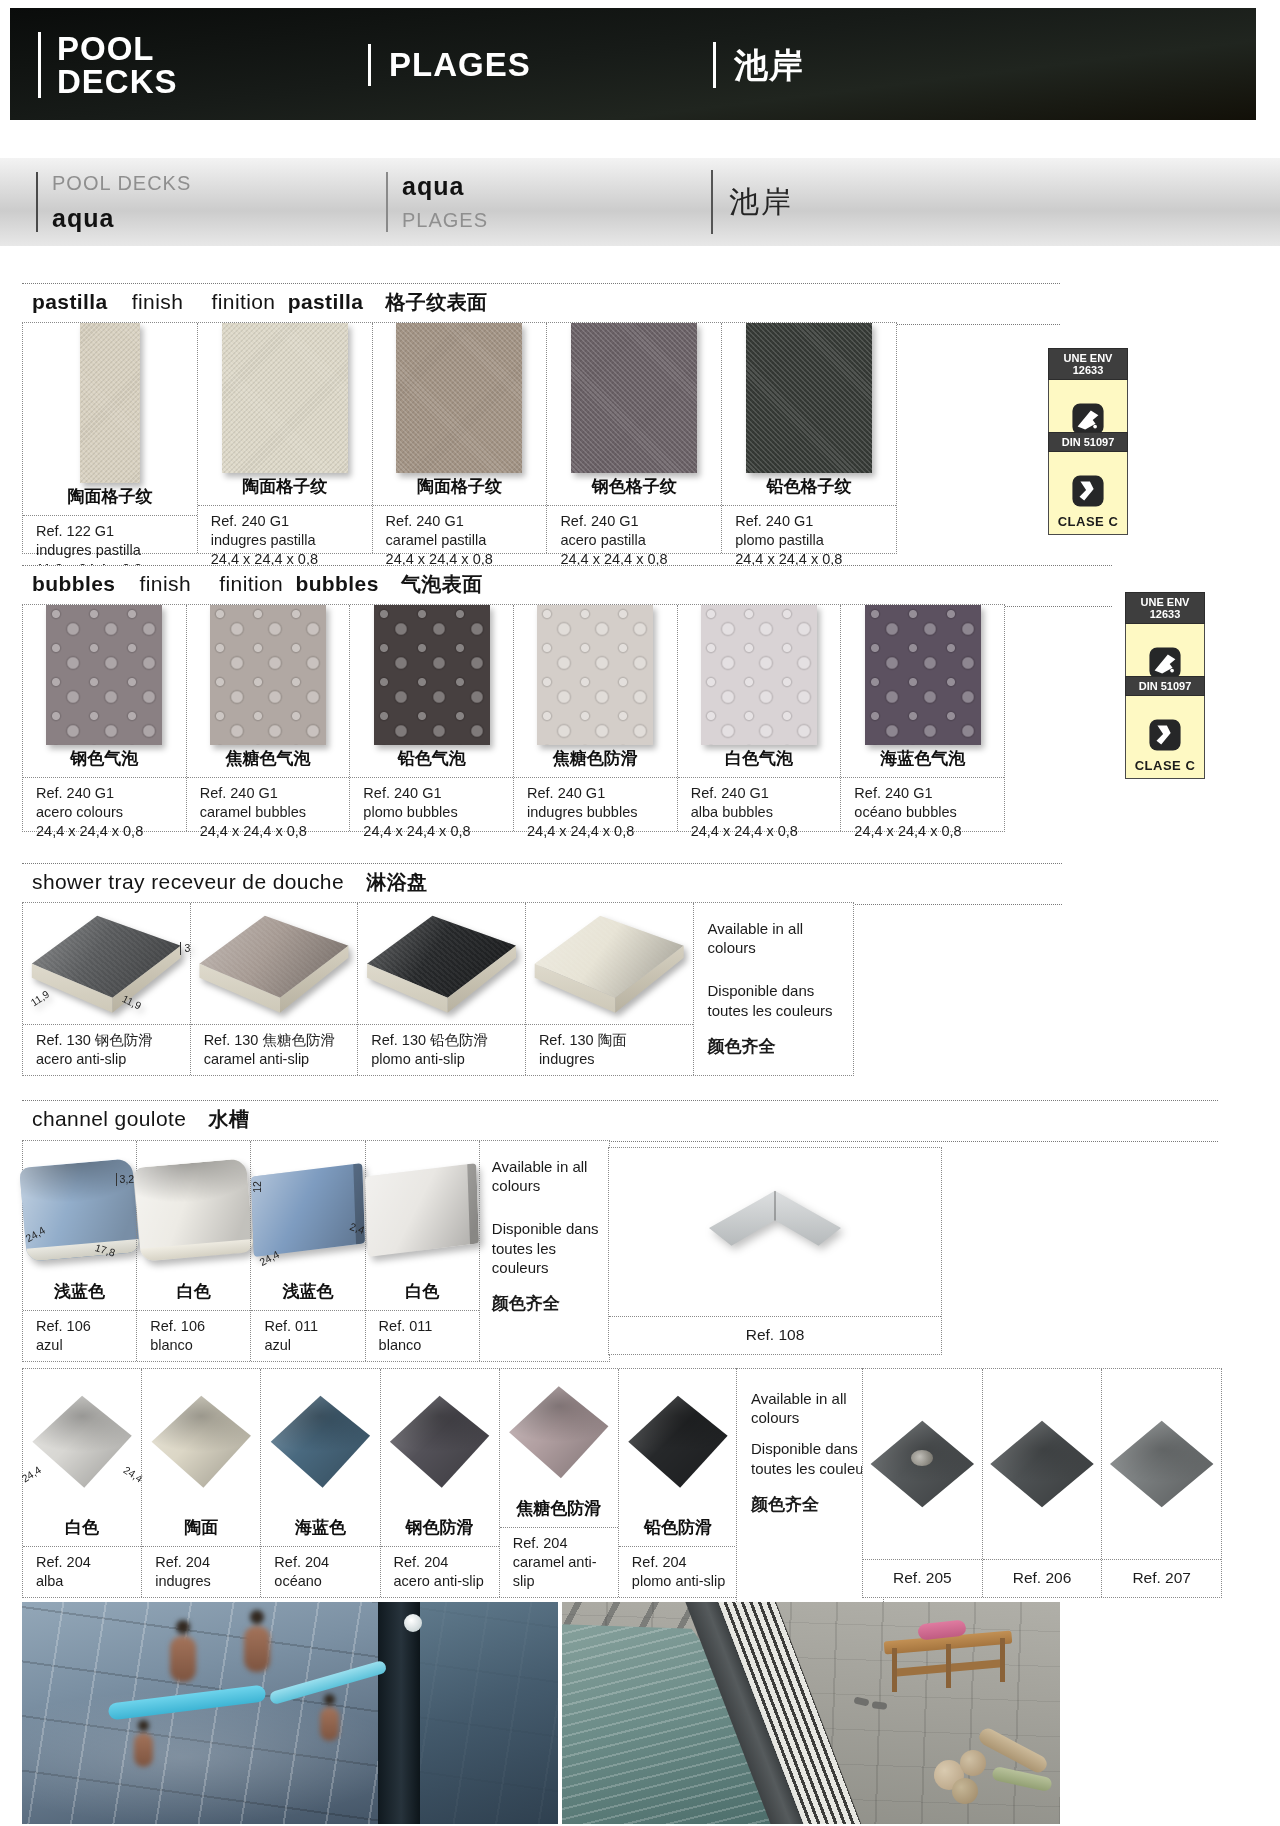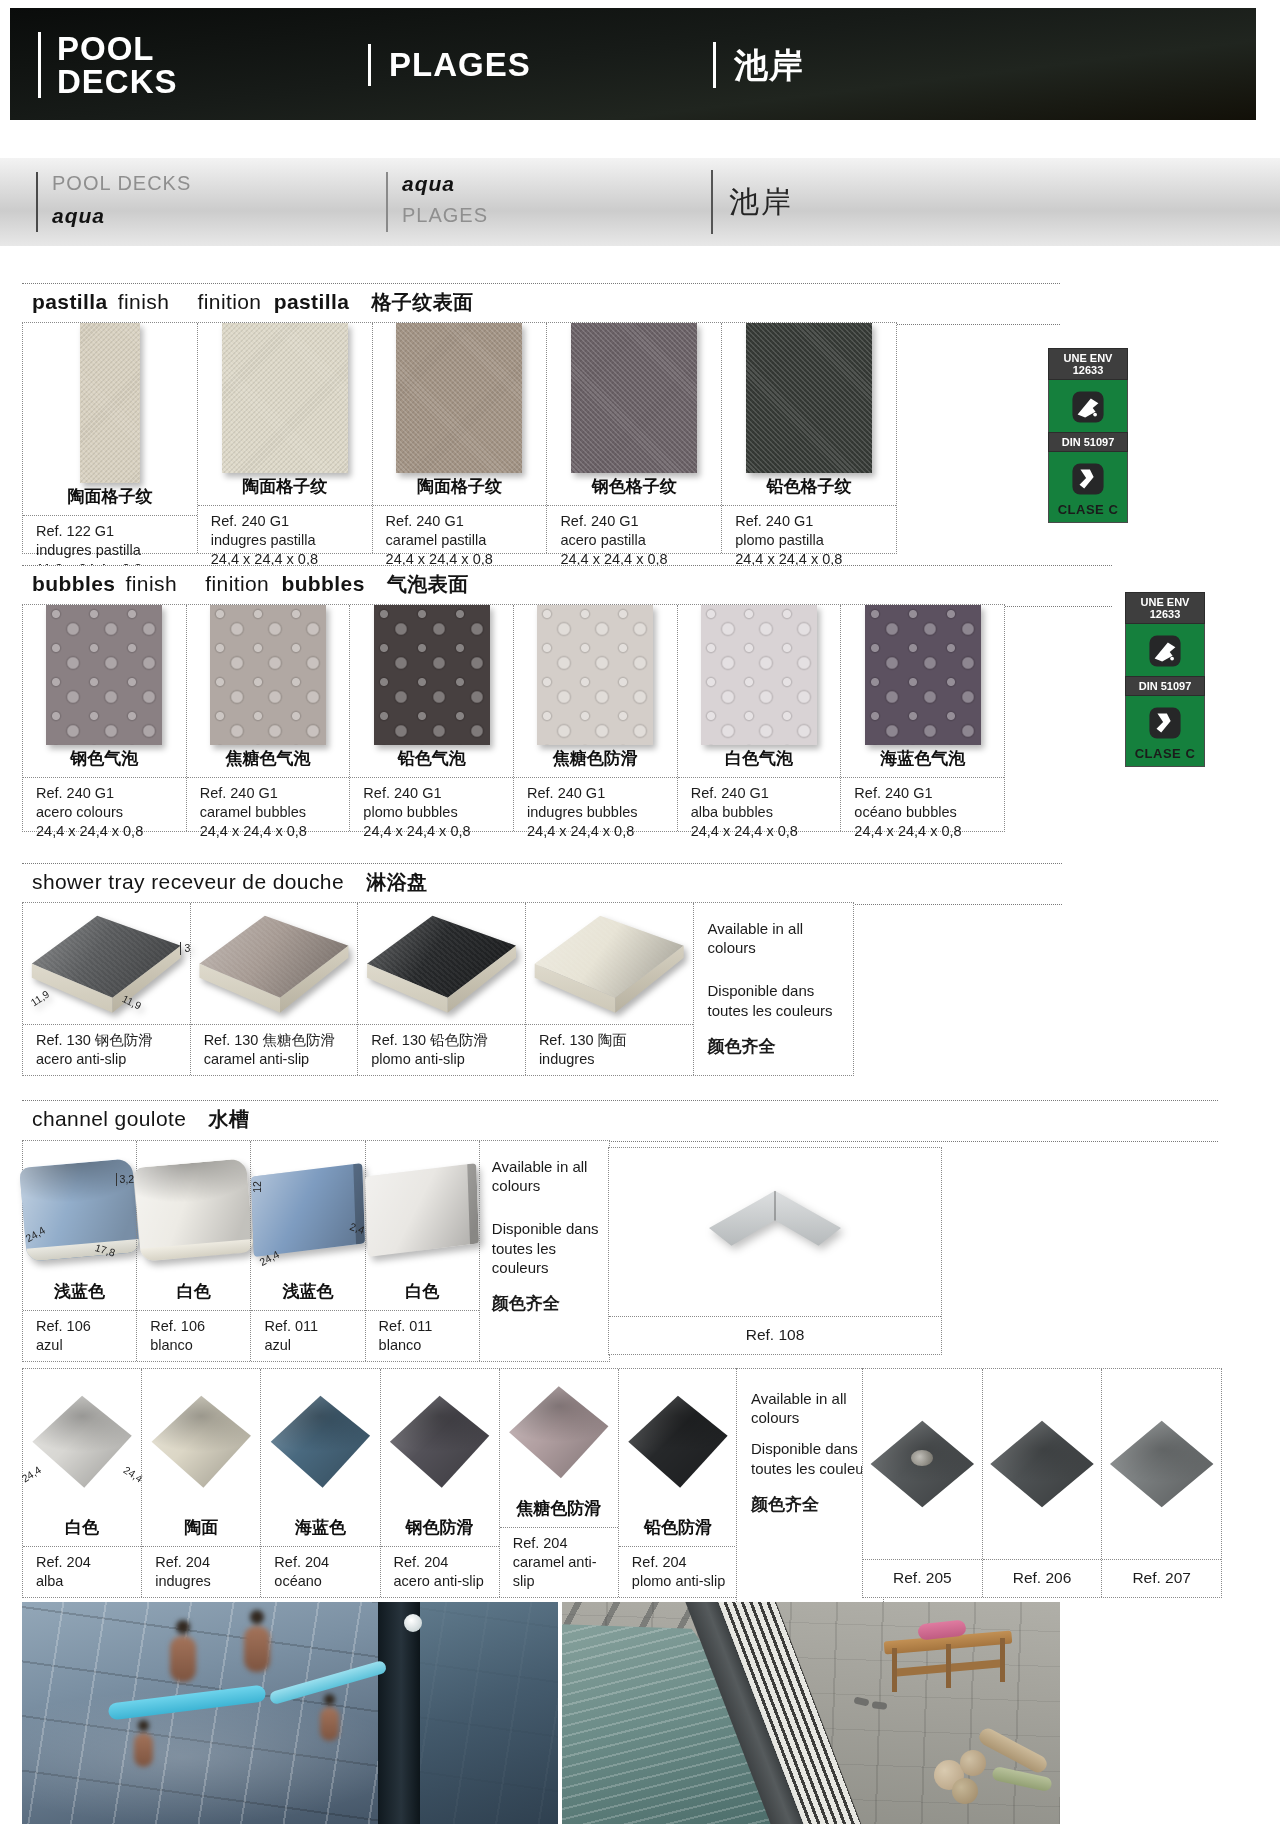--- a/index.html
+++ b/index.html
@@ -19,27 +19,27 @@
 
   
   .sub{position:absolute;left:0;top:158px;width:1280px;height:88px;
        background:linear-gradient(180deg,#f3f3f3 0%,#dcdcdc 35%,#cccccc 60%,#e8e8e8 100%);}
   .sub-g{position:absolute;top:14px;height:60px;padding-left:14px;}
   .sub-g1{left:36px;border-left:2px solid #4a4a4a;}
   .sub-g2{left:386px;border-left:2px solid #8a8a8a;}
   .sub-g3{left:711px;top:12px;height:64px;border-left:2px solid #555;display:flex;align-items:center;
           font-size:30px;color:#242424;padding-left:16px;letter-spacing:2px;}
   .sub-small{font-size:20px;color:#8f8f8f;letter-spacing:1px;}
-  .sub-bold{font-size:21px;font-weight:bold;color:#121212;margin-top:9px;letter-spacing:1px;font-style:italic;}
+  .sub-bold{font-size:25px;font-weight:bold;color:#121212;margin-top:9px;letter-spacing:1px;}
 
   
   .sec-title{position:absolute;border-top:1px dotted #7a7a7a;border-bottom:1px dotted #7a7a7a;
              font-size:21px;color:#141414;padding:5px 10px 8px;letter-spacing:.4px;background:#fff;}
   .sec-title .b{font-weight:bold;}
-  .sec-title .r{font-weight:normal;margin-left:4px;}
+  .sec-title .r{font-weight:normal;margin-left:18px;}
   .sec-title .sp{margin-left:22px;}
   .sec-title .zh{font-weight:bold;margin-left:16px;font-size:20px;}
 
   
   .grid{position:absolute;display:flex;border:1px dotted #8a8a8a;background:#fff;}
   .cell{flex:1;display:flex;flex-direction:column;border-left:1px dotted #8a8a8a;position:relative;min-width:0;}
   .cell:first-child{border-left:none;}
   .img-area{flex:1;display:flex;align-items:center;justify-content:center;position:relative;}
   .zh-row{text-align:center;font-size:17px;font-weight:600;color:#101010;padding:2px 0 7px;}
   .ref-rows{border-top:1px dotted #8a8a8a;padding:6px 4px 6px 13px;font-size:14.5px;line-height:1.3;color:#1c1c1c;}
@@ -55,21 +55,21 @@
                 repeating-linear-gradient(-45deg,rgba(0,0,0,.07) 0 1.5px,transparent 1.5px 3.5px);}
   .bubble-tex::after{content:"";position:absolute;inset:0;
      background-image:radial-gradient(circle at 10px 9px,rgba(255,255,255,.35) 3.5px,rgba(0,0,0,.12) 4.5px,transparent 6px),
                       radial-gradient(circle at 27px 24px,rgba(255,255,255,.30) 5px,rgba(0,0,0,.10) 6.5px,transparent 8px);
      background-size:38px 34px;}
 
   
   .badge{position:absolute;width:80px;background:#fff;}
   .badge-head{background:#3e3e3e;border:1px solid #2c2c2c;color:#fff;font-size:11px;font-weight:bold;
               text-align:center;padding:3px 0;letter-spacing:0;}
-  .badge-body{border:1px solid #4a4a4a;border-top:none;background:#15803d;text-align:center;padding:10px 0 5px;}
+  .badge-body{border:1px solid #4a4a4a;border-top:none;background:#fef9c3;text-align:center;padding:22px 0 5px;}
   .badge-class{font-size:13px;font-weight:bold;margin-top:2px;letter-spacing:.5px;}
 
   
   .wedge{width:152px;height:100px;position:relative;filter:drop-shadow(3px 4px 3px rgba(0,0,0,.3));}
   .w-top{position:absolute;inset:0;clip-path:polygon(1% 50%,44% 2%,99% 32%,54% 84%);}
   .w-top::after{content:"";position:absolute;inset:0;
      background:linear-gradient(125deg,rgba(255,255,255,.30),transparent 42%,rgba(0,0,0,.30) 90%),
      repeating-linear-gradient(40deg,rgba(255,255,255,.06) 0 2px,transparent 2px 4px);}
   .w-baseL{position:absolute;inset:0;clip-path:polygon(1% 50%,54% 84%,54% 99%,1% 64%);
      background:linear-gradient(#efebe0,#cdc8b8);}

